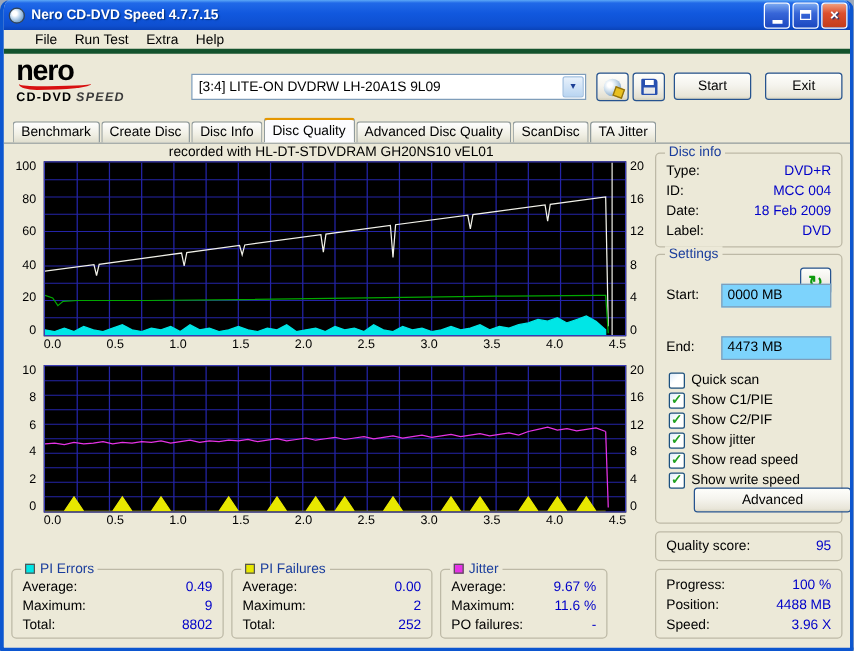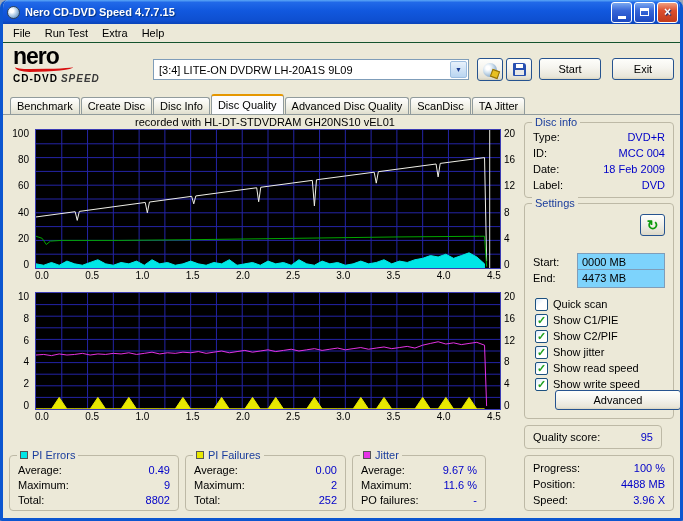--- a/index.html
+++ b/index.html
@@ -13,21 +13,21 @@
     font-weight:bold; text-shadow:1px 1px 1px #00317e; }
   .app-icon { width:16px; height:16px; display:inline-flex; align-items:center; justify-content:center; margin-right:4px; }
   .app-icon .disc { width:13px; height:13px; border-radius:50%; background:radial-gradient(circle at 35% 35%, #ffffff 0 18%, #cfe2f4 35%, #7fa8cf 70%, #5a7fa6 100%); border:1px solid #345; }
   .winbtns { margin-left:auto; display:flex; gap:2px; }
   .wbtn { width:21px; height:21px; border-radius:3px; border:1px solid #fff; display:flex; align-items:center; justify-content:center;
     color:#fff; font-weight:bold; font-size:12px; background:linear-gradient(180deg,#7AA8F0,#3766D8 40%,#1C48C0); cursor:pointer; }
   .wbtn.close { background:linear-gradient(180deg,#F0A080,#DD4F2E 40%,#C23C1C); }
   .glyph-min { width:8px; height:3px; background:#fff; margin-top:10px; }
   .glyph-max { width:9px; height:8px; border:1px solid #fff; border-top:3px solid #fff; }
   
-  .menubar { height:19px; display:flex; align-items:center; padding-left:3px; background:#ECE9D8; border-bottom:1px solid #14532d; }
+  .menubar { height:19px; display:flex; align-items:center; padding-left:18px; background:#ECE9D8; border-bottom:4px solid #14532d; }
   .menu-item { padding:2px 7px; cursor:default; }
   
   .header { position:relative; height:52px; }
   .logo { position:absolute; left:10px; top:2px; width:130px; line-height:1; }
   .logo-nero { font-weight:bold; font-size:23px; letter-spacing:-1px; }
   .logo-swoosh { width:58px; height:6px; border-bottom:3px solid #D81010; border-radius:0 0 90% 30% / 0 0 100% 100%; margin:-2px 0 2px 2px; }
   .logo-sub { font-size:10px; font-weight:bold; letter-spacing:1px; }
   .logo-sub .logo-speed { font-style:italic; color:#3a3a3a; margin-left:3px; }
   .combo.drive { position:absolute; left:150px; top:16px; width:316px; height:21px; background:#fff;
     border:1px solid #7F9DB9; display:flex; align-items:center; padding-left:5px; }
@@ -71,32 +71,32 @@
   .val { color:#0000C8; }
   
   .gb.discinfo { left:521px; top:7px; width:150px; height:76px; padding-top:6px; }
   .gb.discinfo .irow { height:16px; }
   .gb.settings { left:521px; top:88px; width:150px; height:216px; }
   .settings-combo-row { position:absolute; left:8px; top:10px; right:8px; height:22px; }
   .combo.speed { position:absolute; left:0; top:0; width:104px; height:21px; background:#fff; border:1px solid #7F9DB9; display:flex; align-items:center; padding-left:5px; }
   .refreshbtn { position:absolute; right:0; top:0; width:25px; height:22px; border:1px solid #26538F; border-radius:3px;
     background:linear-gradient(180deg,#FEFEFB,#F0EFE8 50%,#DDD9C8); color:#0C9A0C; font-weight:bold; font-size:14px; cursor:pointer; }
   .field-row { position:absolute; left:8px; right:8px; height:20px; display:flex; align-items:center; justify-content:space-between; }
-  .fr-start { top:48px; } .fr-end { top:64px; }
+  .fr-start { top:22px; } .fr-end { top:64px; }
   .textbox { width:88px; height:19px; background:#7dd3fc; border:1px solid #7F9DB9; display:flex; align-items:center; padding-left:4px; }
   .cb-list { position:absolute; left:10px; top:92px; right:4px; }
   .cbrow { display:flex; align-items:center; height:16px; cursor:pointer; }
   .cb { width:13px; height:13px; border:1px solid #1C5180; border-radius:2px; background:linear-gradient(135deg,#DCEBFA,#fff 45%);
     display:inline-flex; align-items:center; justify-content:center; font-size:11px; font-weight:bold; color:transparent; line-height:1; }
   .cbrow.checked .cb { color:#21A121; }
   .cbrow .cblabel { margin-left:5px; }
   .advbtn { position:absolute; left:50%; transform:translateX(-50%); bottom:8px; width:126px; height:20px;
     border:1px solid #26538F; border-radius:3px; font-size:11px; font-family:"Liberation Sans",sans-serif;
     background:linear-gradient(180deg,#FEFEFB,#F5F4EE 45%,#E8E5D8 90%,#D8D4C0); cursor:pointer;margin-left:19px; }
-  .gb.quality { left:521px; top:310px; width:138px; height:24px; display:flex; align-items:center; justify-content:space-between; padding:0 8px; }
+  .gb.quality { left:521px; top:310px; width:150px; height:24px; display:flex; align-items:center; justify-content:space-between; padding:0 8px; }
   
   .statsrow { position:absolute; left:0; top:449px; width:100%; height:66px; }
   .gb.stat { top:6px; height:56px; padding-top:6px; }
   .gb.s1 { left:6px;  width:170px; }
   .gb.s2 { left:182px; width:161px; }
   .gb.s3 { left:349px; width:134px; }
   .gb.stat .irow { height:15px; padding:0 8px; }
   .gb.prog { left:521px; top:6px; width:150px; height:56px; padding-top:4px; }
   .gb.prog .irow { height:16px; }
 </style>

